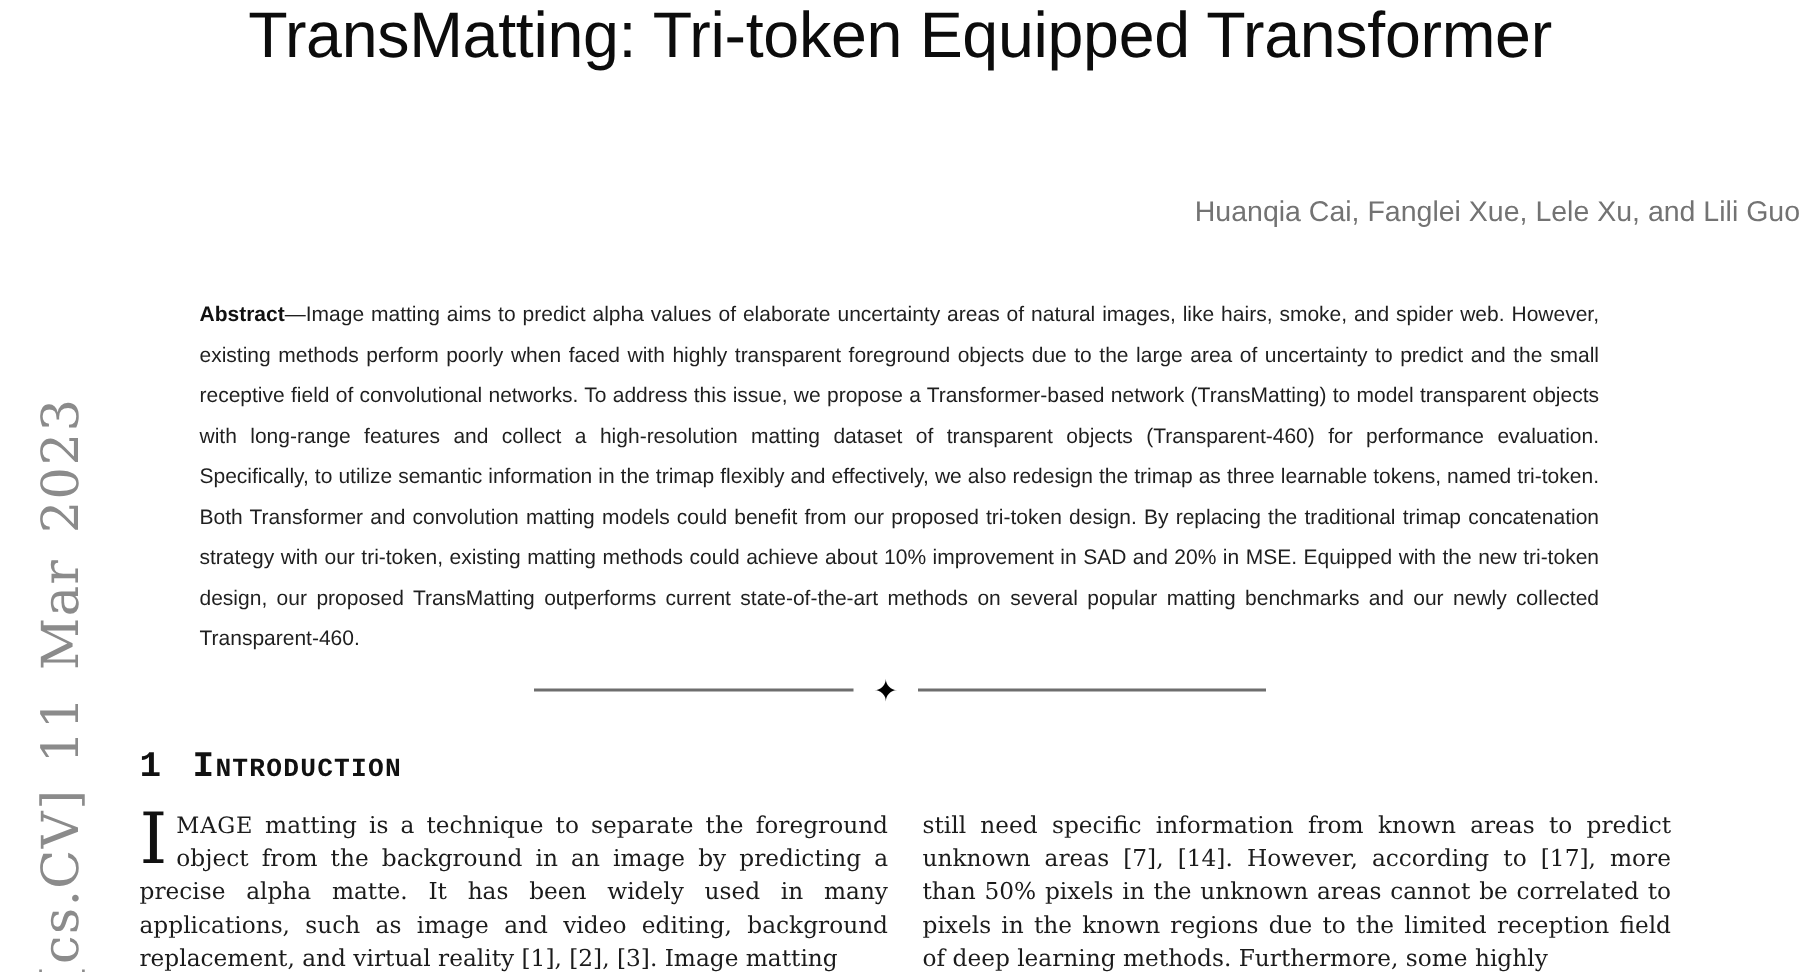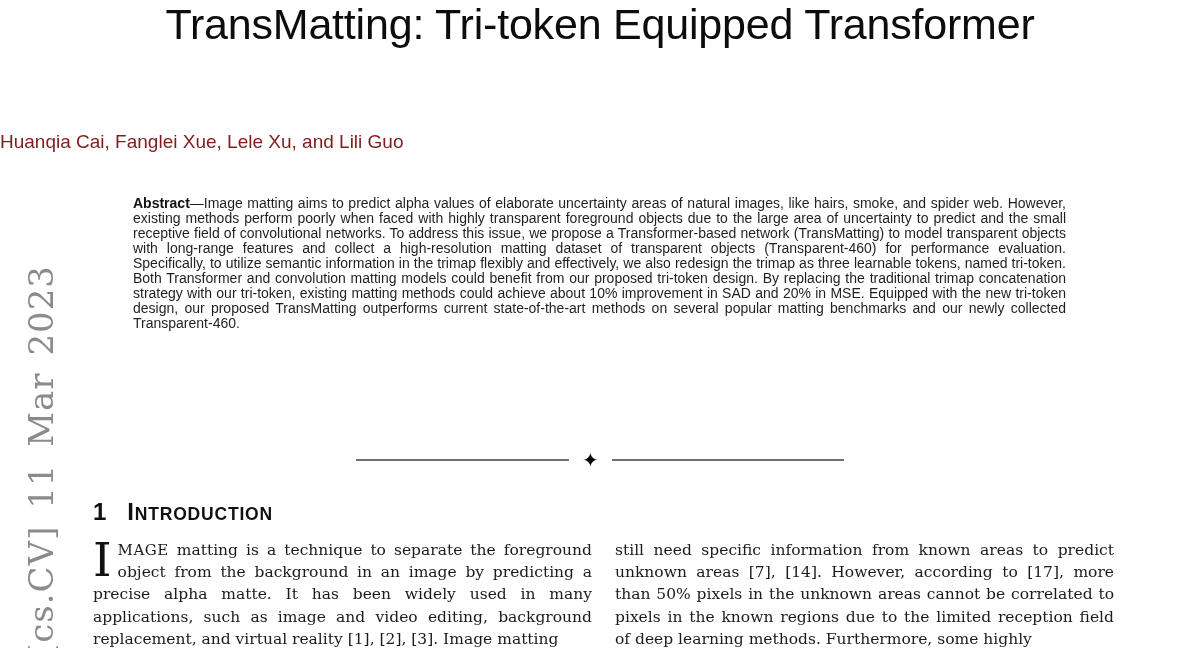--- a/index.html
+++ b/index.html
@@ -42,31 +42,31 @@
     line-height: 55px;
     letter-spacing: -0.2px;
     color: #0c0c0c;
   }
 
   .authors {
     position: absolute;
     top: 131px;
     left: 0;
     width: 1200px;
-    text-align: left;
+    text-align: right;
     font-size: 19px;
-    color: #7f1d1d;
+    color: #737373;
   }
 
   .abstract, .index-terms {
     position: absolute;
     left: 133px;
     width: 933px;
     font-size: 14px;
-    line-height: 15px;
+    line-height: 27px;
     text-align: justify;
     color: #1f1f1f;
   }
   .abstract { top: 196px; }
   .index-terms { top: 420px; text-align: left; }
   .lead-label { font-weight: bold; color: #111; }
 
   .divider {
     position: absolute;
     top: 449px;
@@ -90,20 +90,21 @@
     color: #000;
   }
 
   .section-heading {
     position: absolute;
     left: 93px;
     top: 498px;
     font-weight: bold;
     color: #111;
     white-space: nowrap;
+    font-family: Liberation Mono, monospace;
   }
   .section-number   { font-size: 24px; }
   .section-title    { margin-left: 21px; letter-spacing: 0.8px; }
   .section-initial  { font-size: 24px; }
   .section-rest     { font-size: 17.5px; }
 
   .columns {
     position: absolute;
     left: 93px;
     top: 539px;

